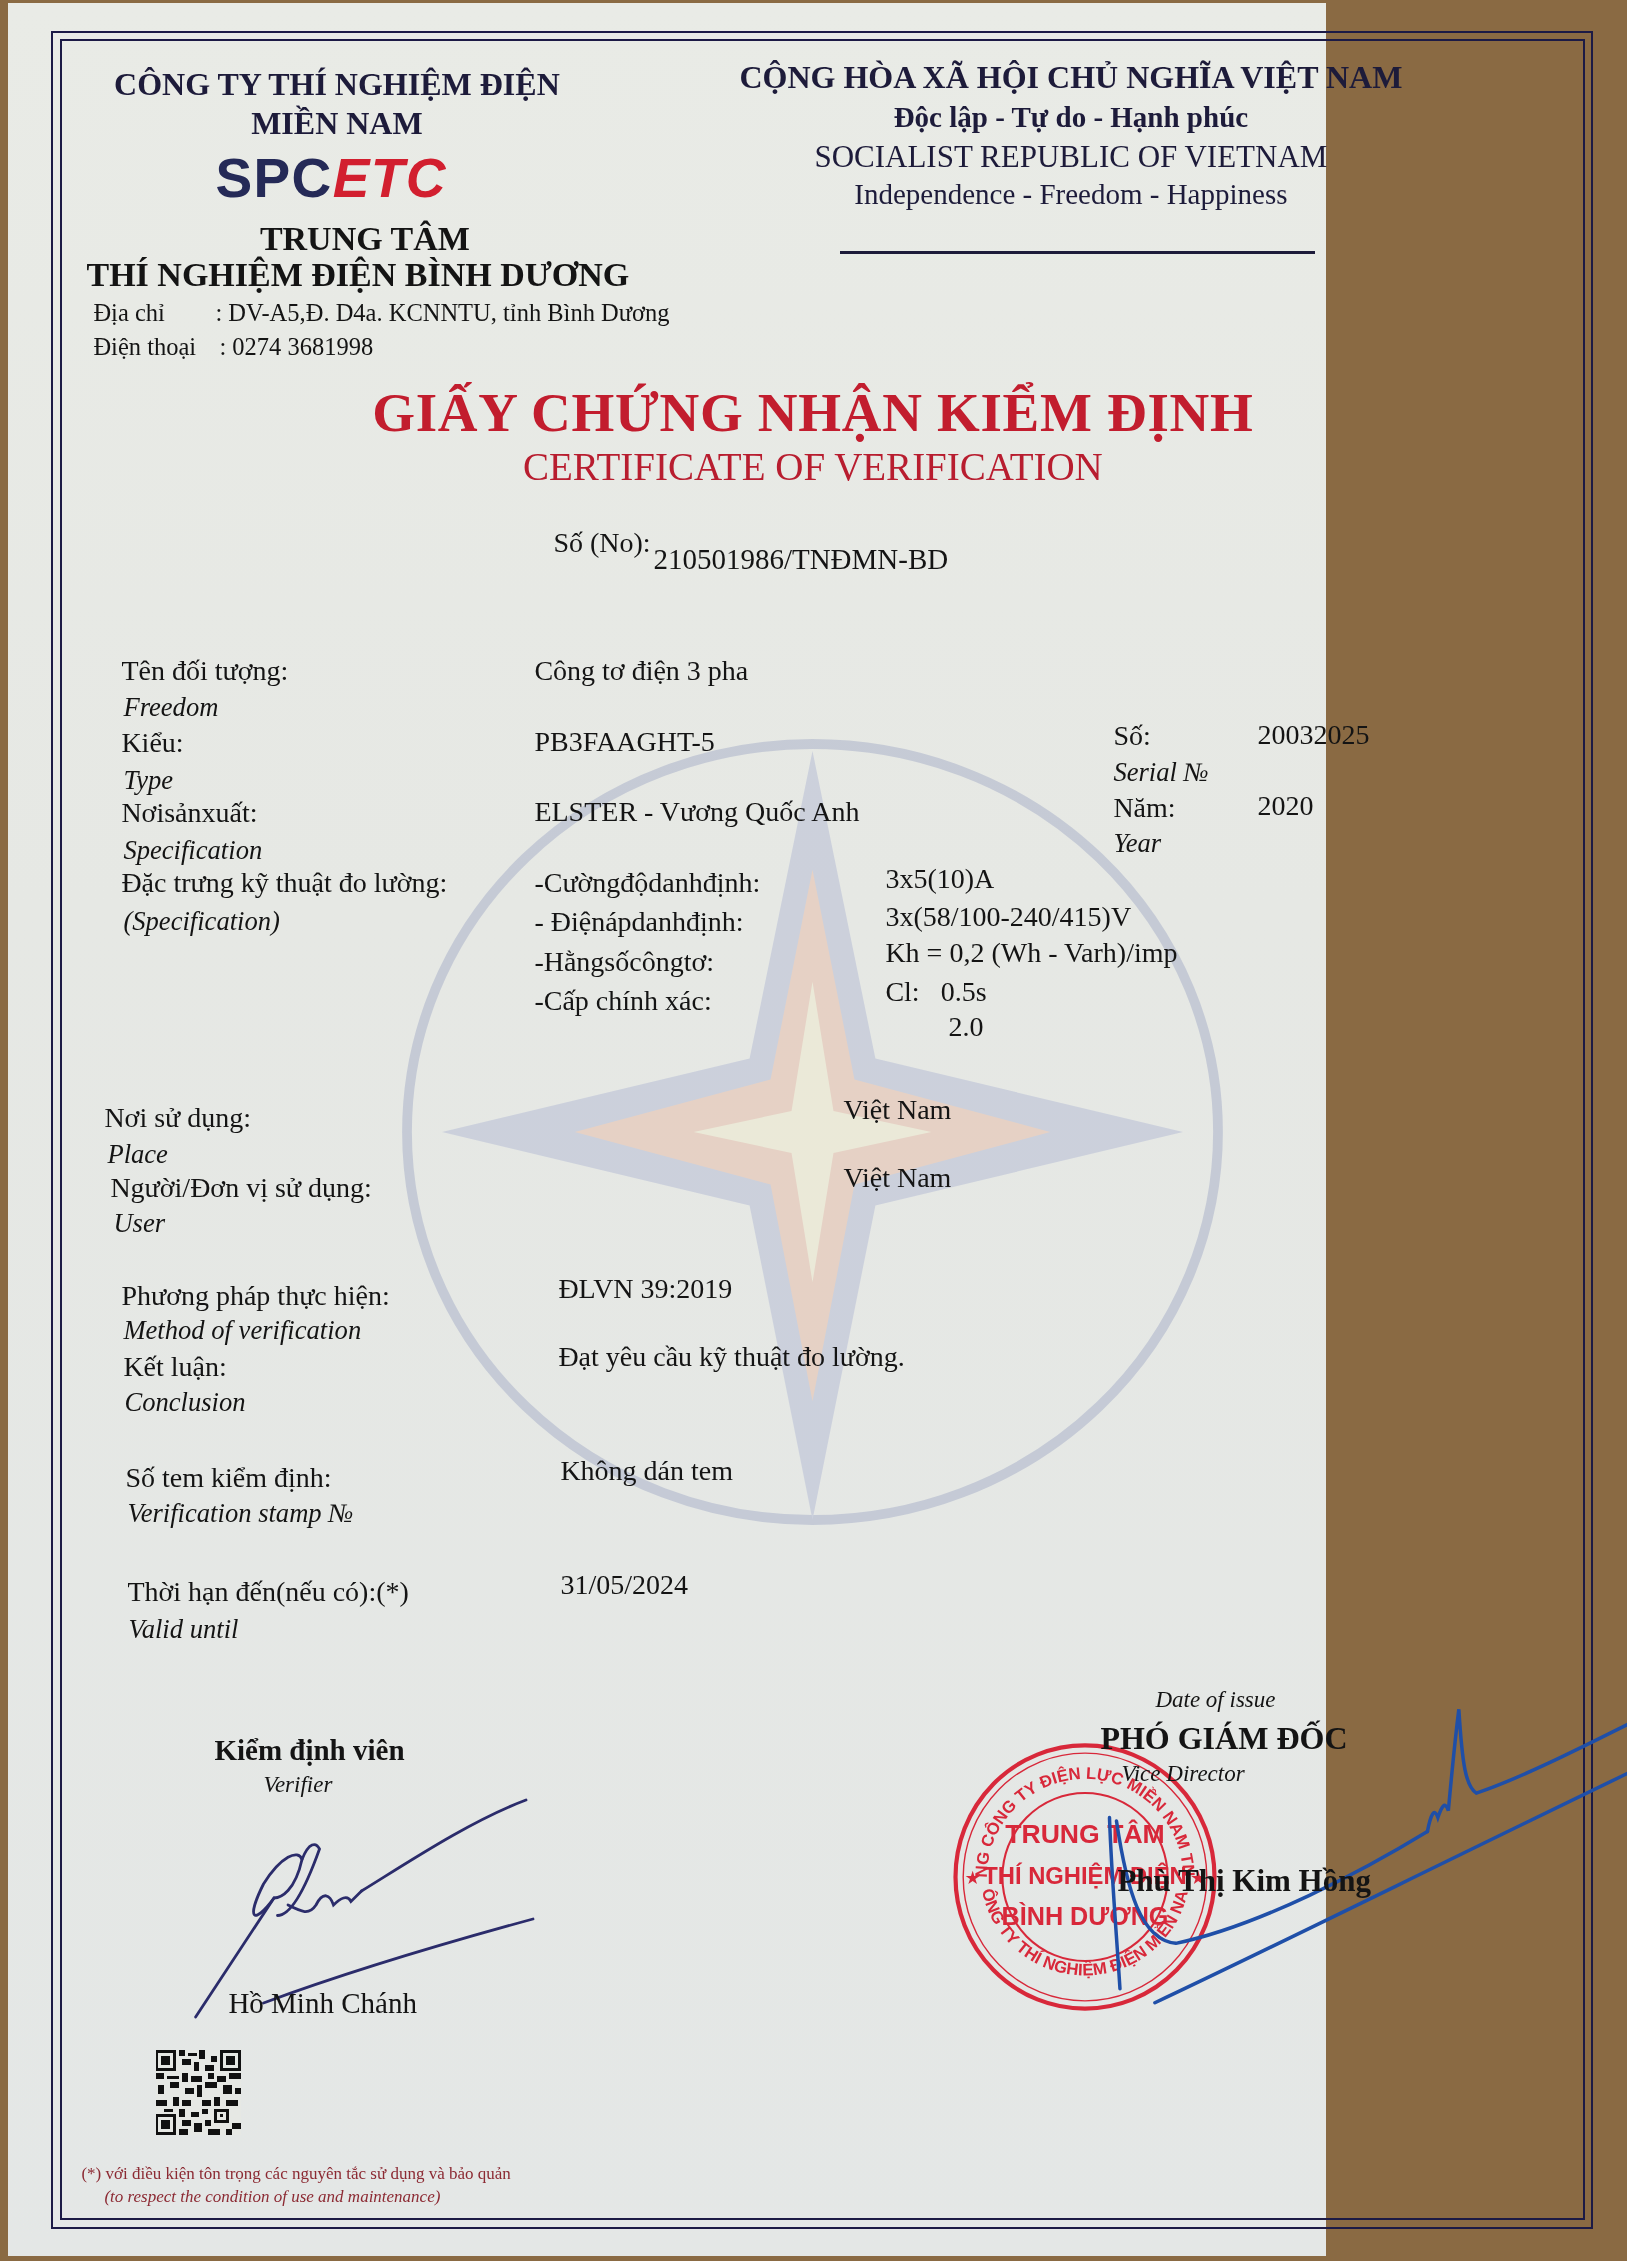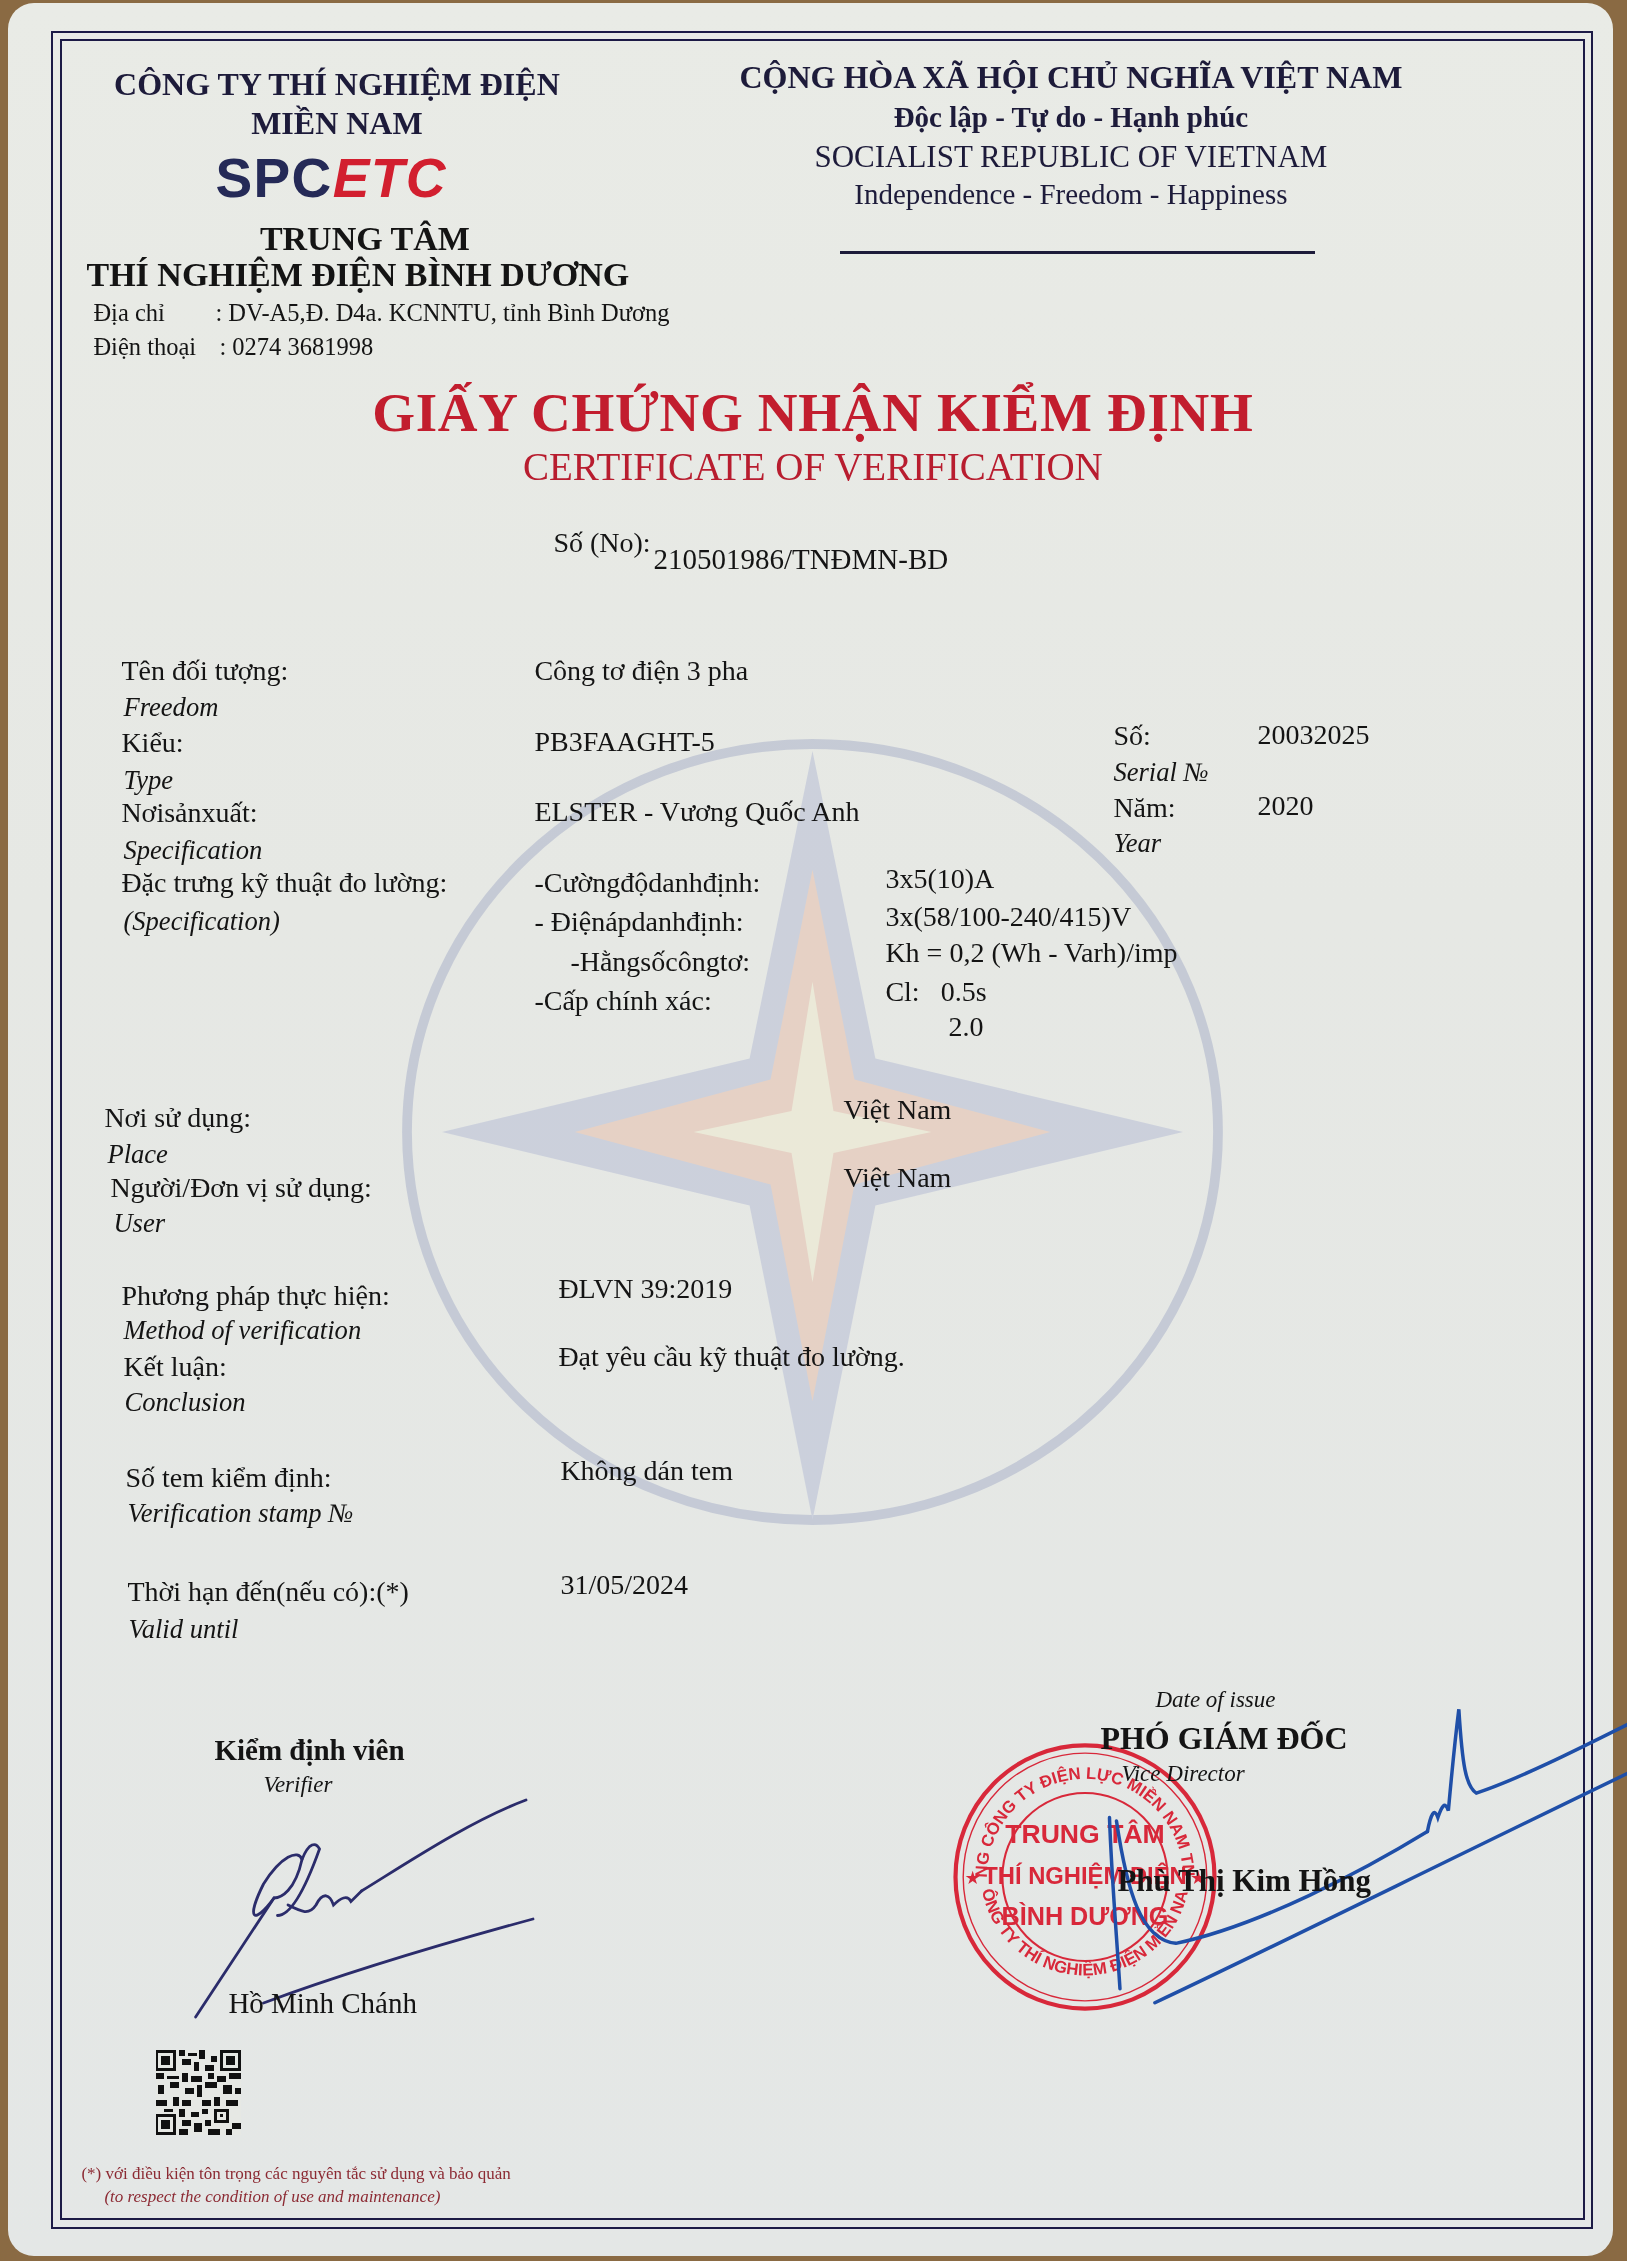--- a/index.html
+++ b/index.html
@@ -3,23 +3,22 @@
 <meta charset="utf-8">
 <style>
   html, body { margin:0; padding:0; }
   body {
     width:1628px; height:2261px; position:relative; overflow:hidden;
     background:#8a6a43;
     font-family:"Liberation Serif","DejaVu Serif",serif;
     color:#141414;
   }
   .paper {
-    position:absolute; left:8.4px; top:2.8px; width:1605px; height:2253px;
+    position:absolute; left:8.4px; top:2.8px; width:1318px; height:2253px;
     background:linear-gradient(180deg,#e9ebe6 0%,#e6e8e4 40%,#e4e7e6 100%);
-    border-radius:26px;
   }
   .frame-outer {
     position:absolute; left:43px; top:28px; width:1538px; height:2194px;
     border:2.8px solid #1c1a45;
   }
   .frame-inner {
     position:absolute; left:52px; top:36px; width:1521px; height:2177px;
     border:2.8px solid #1c1a45;
   }
   .abs { position:absolute; white-space:nowrap; }
@@ -114,21 +113,21 @@
   <div class="abs lbl" style="left:113px; top:794px;">Nơisảnxuất:</div>
   <div class="abs en" style="left:115px; top:832px;">Specification</div>
   <div class="abs val" style="left:526px; top:793px;">ELSTER - Vương Quốc Anh</div>
 
   <div class="abs lbl" style="left:113px; top:864px;">Đặc trưng kỹ thuật đo lường:</div>
   <div class="abs en" style="left:115px; top:903px;">(Specification)</div>
   <div class="abs val" style="left:526px; top:864px;">-Cườngđộdanhđịnh:</div>
   <div class="abs val" style="left:877px; top:860px;">3x5(10)A</div>
   <div class="abs val" style="left:526px; top:903px;">- Điệnápdanhđịnh:</div>
   <div class="abs val" style="left:877px; top:898px;">3x(58/100-240/415)V</div>
-  <div class="abs val" style="left:526px; top:943px;margin-left:36px;">-Hằngsốcôngtơ:</div>
+  <div class="abs val" style="left:526px; top:943px;">-Hằngsốcôngtơ:</div>
   <div class="abs val" style="left:877px; top:934px;">Kh = 0,2 (Wh - Varh)/imp</div>
   <div class="abs val" style="left:526px; top:982px;">-Cấp chính xác:</div>
   <div class="abs val" style="left:877px; top:973px; white-space:pre;">Cl:   0.5s</div>
   <div class="abs val" style="left:940px; top:1008px;">2.0</div>
 
   <div class="abs lbl" style="left:96px; top:1099px;">Nơi sử dụng:</div>
   <div class="abs en" style="left:99px; top:1136px;">Place</div>
   <div class="abs val" style="left:835px; top:1091px;">Việt Nam</div>
   <div class="abs lbl" style="left:102px; top:1169px;">Người/Đơn vị sử dụng:</div>
   <div class="abs en" style="left:105px; top:1205px;">User</div>

